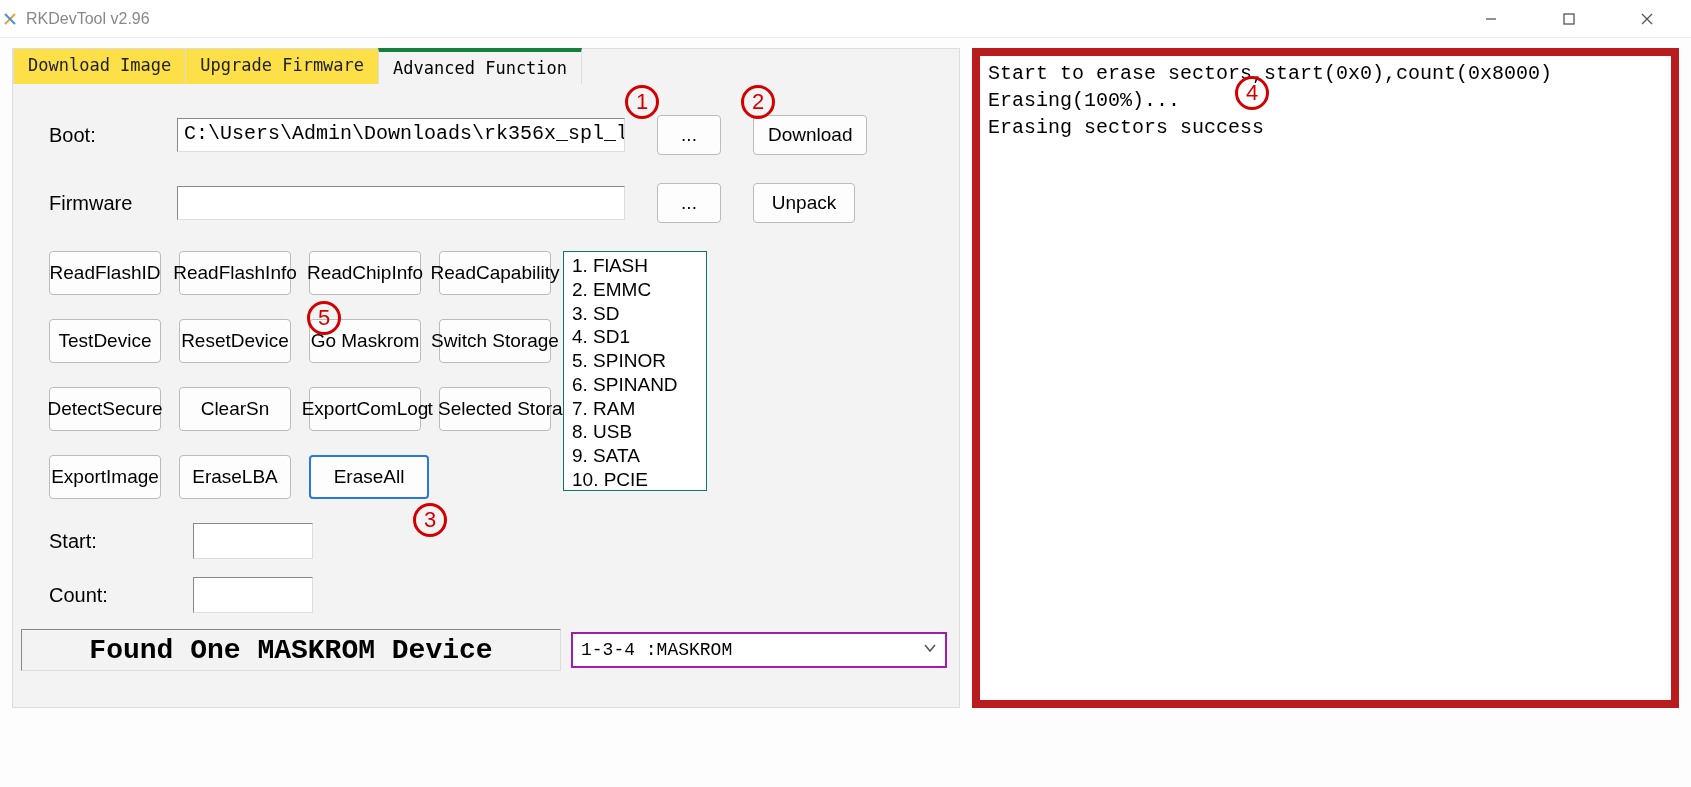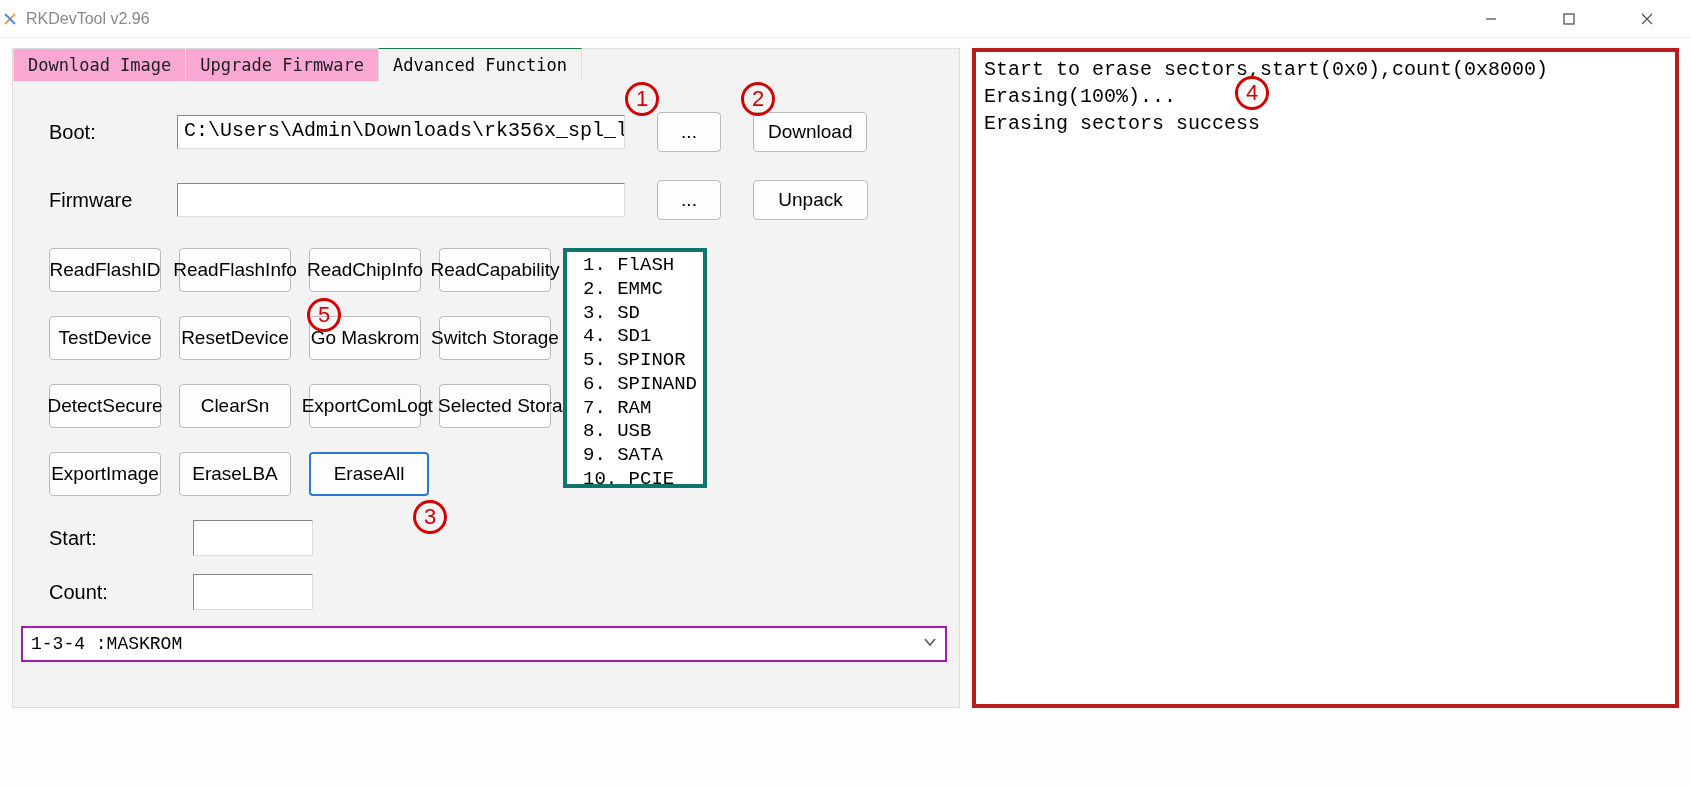--- a/index.html
+++ b/index.html
@@ -51,24 +51,24 @@
       font-size: 17px;
       font-family: "SimSun","NSimSun",monospace;
       border: 1px solid #ddd;
       border-bottom: none;
       background: #f3f3f3;
       margin-right: -1px;
       position: relative;
     }
     .tab.active {
       background: #f3f3f3;
-      border-top: 1px solid #15803d;
+      border-top: 4px solid #15803d;
       z-index: 2;
     }
-    .tab.inactive { background:#f9a8d4; color:#222;}
+    .tab.inactive { background:#fde047; color:#222;}
     .tab-content {
       padding: 30px 36px 10px 36px;
       position: relative;
     }
     .row {
       display:flex;
       align-items:center;
       margin-bottom: 28px;
       gap: 32px;
     }
@@ -93,27 +93,27 @@
       font-size: 19px;
       padding: 8px 14px;
       cursor: pointer;
       text-align:center;
       white-space: nowrap;
     }
     .btn.highlight { border: 2px solid #2979d9; text-align: center; }
     .grid-row { display:flex; gap: 18px; margin-bottom: 24px; align-items:flex-start;}
     .btn.fixed { width: 112px; display:flex; justify-content:center; align-items:center; height:44px;}
     .storage-list {
-      border: 4px solid #0f766e;
+      border: 1px solid #0f766e;
       background:#fff;
-      font-family: Liberation Mono, monospace;
+      font-family: Liberation Sans, sans-serif;
       font-size: 19px;
       width: 144px;
       height: 240px;
-      padding: 2px 16px;
+      padding: 2px 8px;
       line-height: 1.25;
       white-space: pre;
       overflow:hidden;
     }
     .small-inputs { display:flex; flex-direction:column; gap:18px; margin-top: 10px;}
     .small-inputs .srow { display:flex; align-items:center; gap: 54px;}
     .small-inputs .lbl { font-size:20px; width: 90px;}
     .small-inputs .inp {
       width: 120px; height:36px;
       border-top:1px solid #888; border-left:1px solid #888;
@@ -145,21 +145,21 @@
       font-size: 18px;
       padding: 0 8px;
       position:relative;
     }
     .status-select .chev {
       position:absolute; right:8px; top:50%; transform:translateY(-50%);
       color:#555;
     }
     .log-panel {
       flex:1;
-      border: 4px solid #b91c1c;
+      border: 8px solid #b91c1c;
       background:#fff;
       font-family: "SimSun","NSimSun","Courier New",monospace;
       font-size: 20px;
       padding: 4px 8px;
       white-space: pre;
       line-height: 1.35;
       min-height: 660px;
       position: relative;
     }
     
@@ -230,21 +230,21 @@
         <div class="label">Boot:</div>
         <div class="textbox" style="width:448px">C:\Users\Admin\Downloads\rk356x_spl_loader_dd</div>
         <button class="btn" style="width:64px">...</button>
         <button class="btn" style="width:114px">Download</button>
       </div>
 
       <div class="row">
         <div class="label">Firmware</div>
         <div class="textbox" style="width:448px"></div>
         <button class="btn" style="width:64px">...</button>
-        <button class="btn" style="width:115px">Unpack</button>
+        <button class="btn" style="width:102px">Unpack</button>
       </div>
 
       <div style="display:flex; gap:12px;">
         <div>
           <div class="grid-row">
             <button class="btn fixed">ReadFlashID</button>
             <button class="btn fixed">ReadFlashInfo</button>
             <button class="btn fixed">ReadChipInfo</button>
             <button class="btn fixed">ReadCapability</button>
           </div>
@@ -285,20 +285,21 @@
 5. SPINOR
 6. SPINAND
 7. RAM
 8. USB
 9. SATA
 10. PCIE</div>
       </div>
     </div>
 
     <div class="status-bar">
+      <div class="status-msg">Found One MASKROM Device</div>
       <div class="status-select">
         <span>1-3-4 :MASKROM</span>
         <span class="chev">
           <svg width="14" height="14" viewBox="0 0 14 14">
               <path d="M2 4 L7 10 L12 4" fill="none" stroke="#555" stroke-width="1.5"></path>
             </svg>
         </span>
       </div>
     </div>
   </div>

